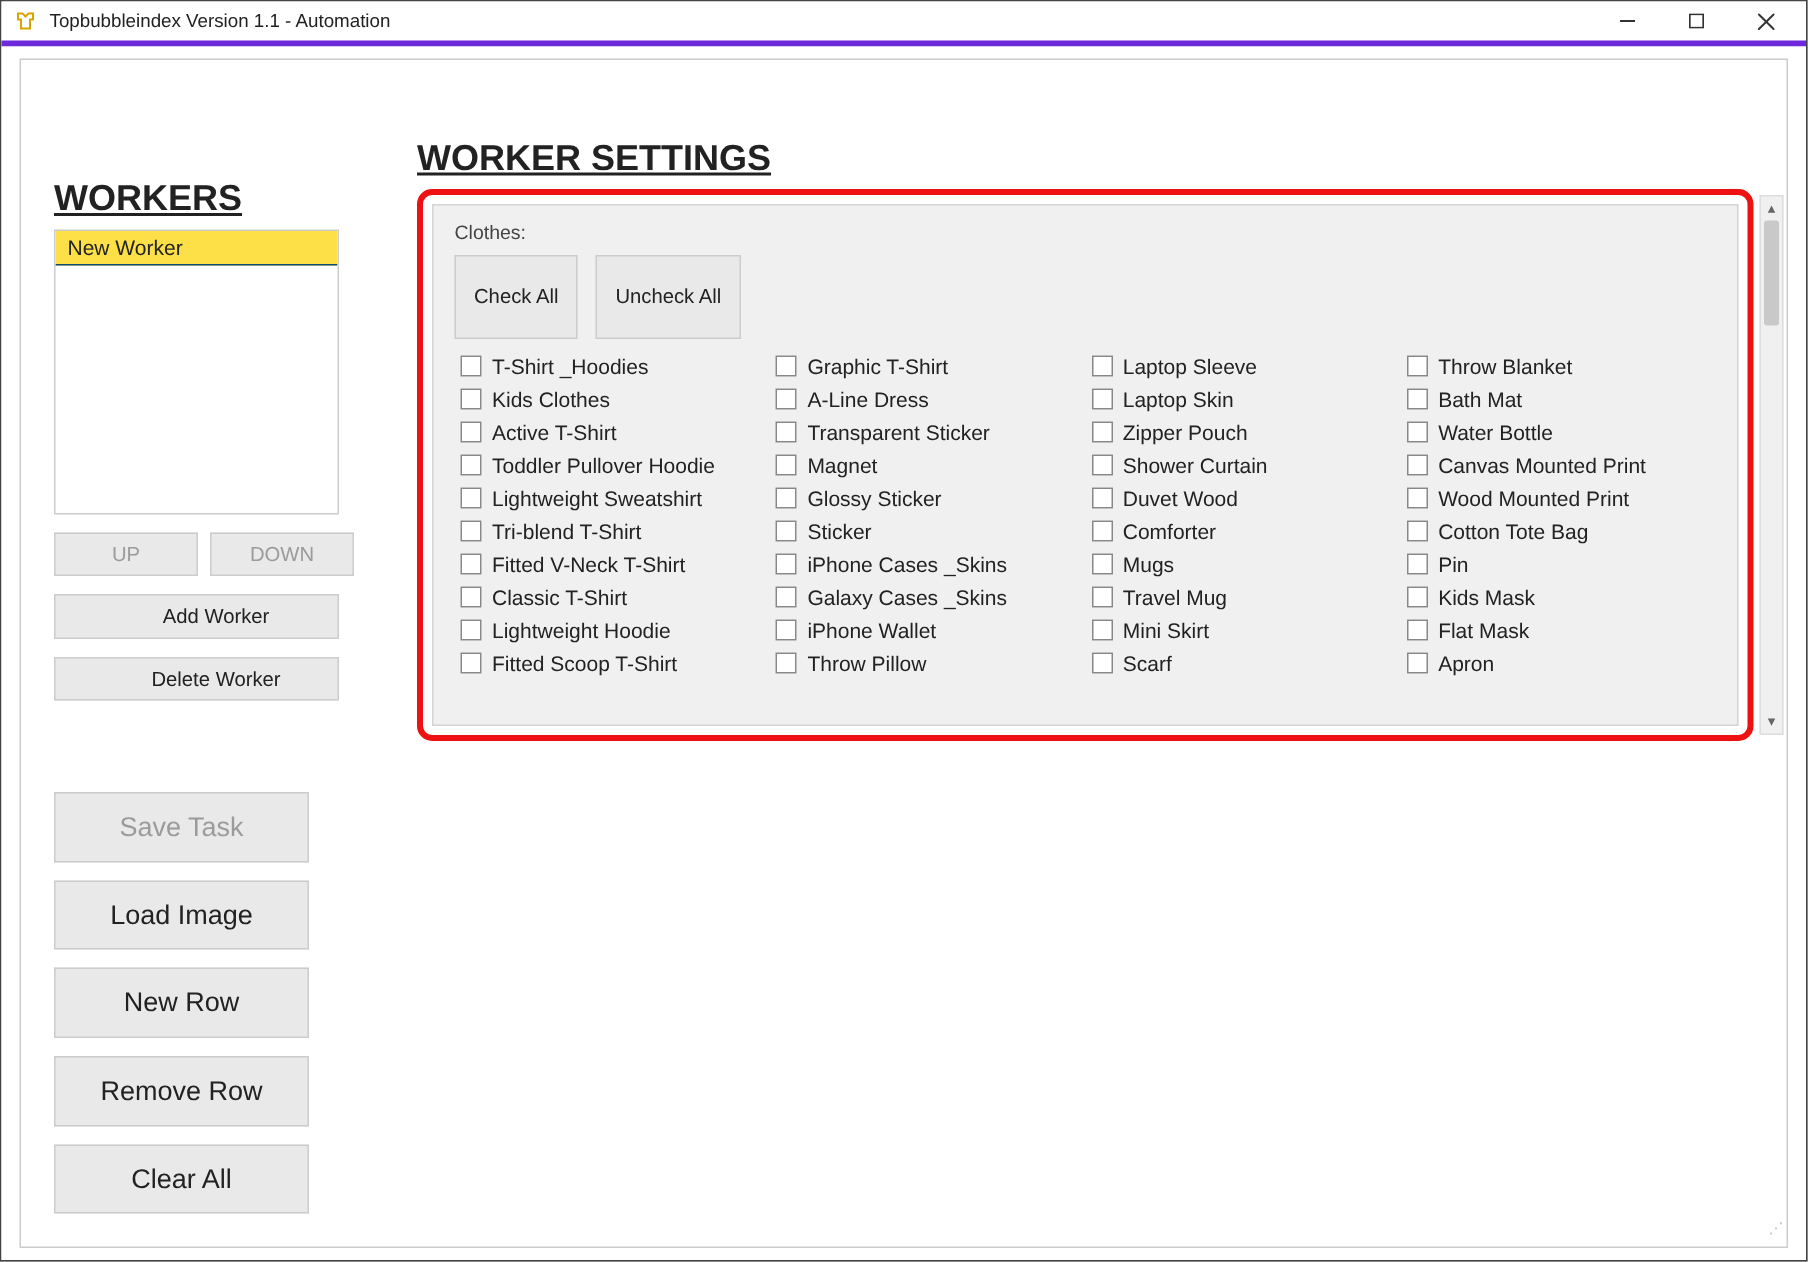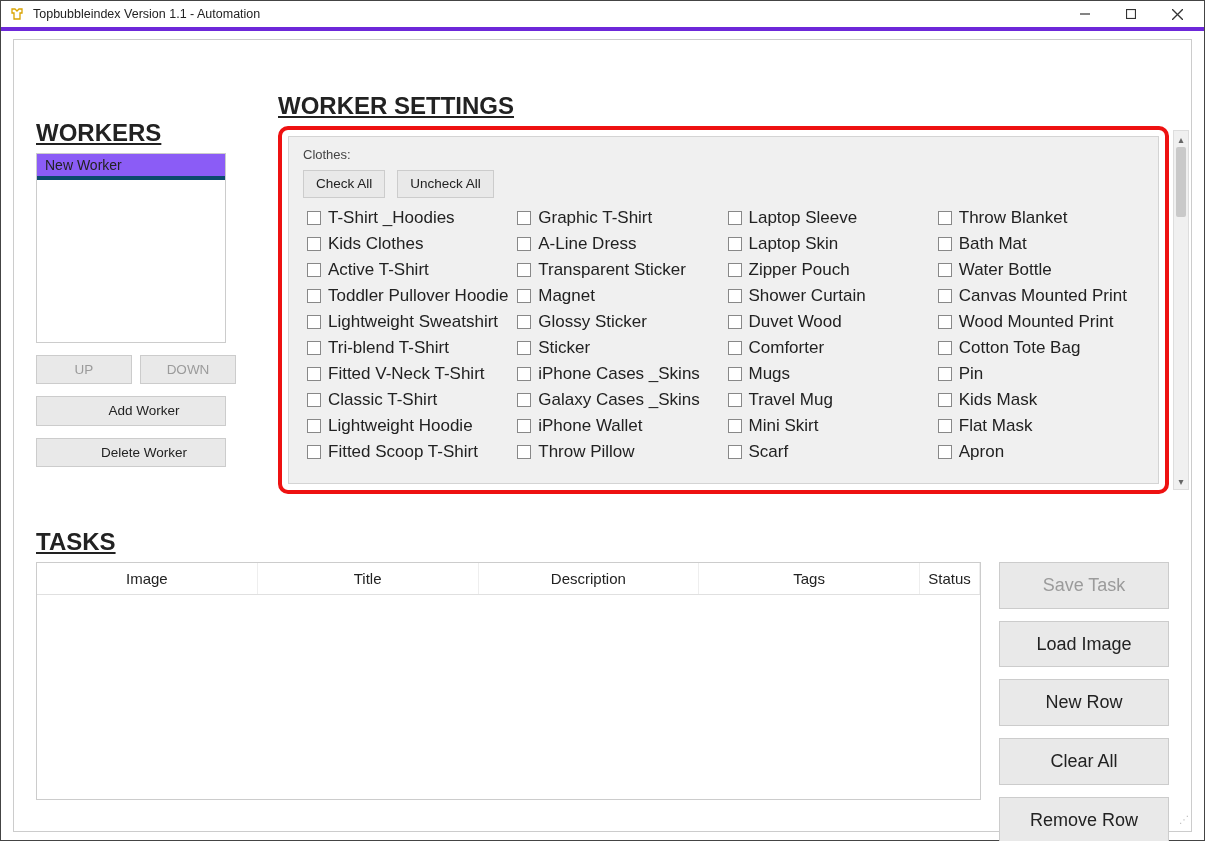--- a/index.html
+++ b/index.html
@@ -72,22 +72,22 @@
   .settings-col { flex: 1; }
 
   .listbox {
     width: 190px;
     height: 190px;
     border: 1px solid #ccc;
     background:#fff;
     overflow: hidden;
   }
   .listbox .list-item {
-    background:#8b5cf6;
-    border-bottom: 4px solid #0c4a6e;
+    background:#fde047;
+    border-bottom: 1px solid #0c4a6e;
     padding: 3px 8px;
     font-size: 14px;
   }
 
   .btn {
     background: #e9e9e9;
     border: 1px solid #ccc;
     padding: 6px 10px;
     font-size: 13.5px;
     text-align:center;
@@ -129,32 +129,32 @@
     width: 16px;
     background:#f0f0f0;
     border: 1px solid #ddd;
   }
   .vscroll .arrow { height:16px; display:flex;align-items:center;justify-content:center;font-size:10px;color:#666;}
   .vscroll .track { position:absolute; top:16px; bottom:16px; left:0; right:0;}
   .vscroll .thumb { background:#c9c9c9; position:absolute; left:2px; right:2px; top:0; height:70px; border-radius:2px;}
   .vscroll .arrow.down { position:absolute; bottom:0; left:0; right:0;}
 
   .btn-row { display:flex; gap:12px; margin: 4px 0 10px 0; }
-  .btn-row .btn { padding:5px 12px; }
+  .btn-row .btn { padding:19px 12px; }
 
   .products-grid {
     display:grid;
     grid-template-columns: repeat(4, 1fr);
     column-gap: 4px;
     row-gap: 6px;
     padding-left: 4px;
   }
   .chk {
     display:flex; align-items:center; gap:7px;
-    font-size: 17px; color:#222;
+    font-size: 14px; color:#222;
     white-space: nowrap;
   }
   .chk .box {
     width:14px; height:14px;
     border:1px solid #888;
     background:#fff;
     flex: none;
   }
 
   .tasks-section { margin-top: 34px; }
@@ -415,38 +415,27 @@
                   <div class="thumb"></div>
                 </div>
             <div class="arrow down">▾</div>
           </div>
         </div>
       </div>
 
     </div>
 
     <div class="tasks-section">
-      <div class="section-heading">TASKS</div>
       <div class="tasks-row">
-        <div class="tasks-table">
-          <div class="tasks-header">
-            <div class="th">Image</div>
-            <div class="th">Title</div>
-            <div class="th">Description</div>
-            <div class="th">Tags</div>
-            <div class="th status">Status</div>
-          </div>
-          <div class="task-body"></div>
-        </div>
         <div class="task-btns">
           <div class="btn fade">Save Task</div>
           <div class="btn">Load Image</div>
           <div class="btn">New Row</div>
+          <div class="btn">Remove Row</div>
           <div class="btn">Clear All</div>
-          <div class="btn">Remove Row</div>
         </div>
       </div>
     </div>
 
     <div class="resize-grip">⋰</div>
    </div>
   </div>
 
 </div>
 

